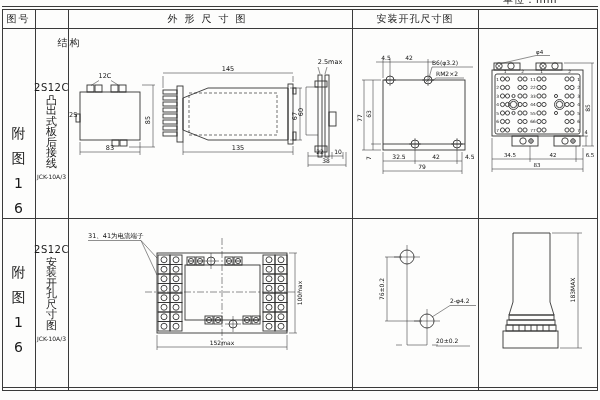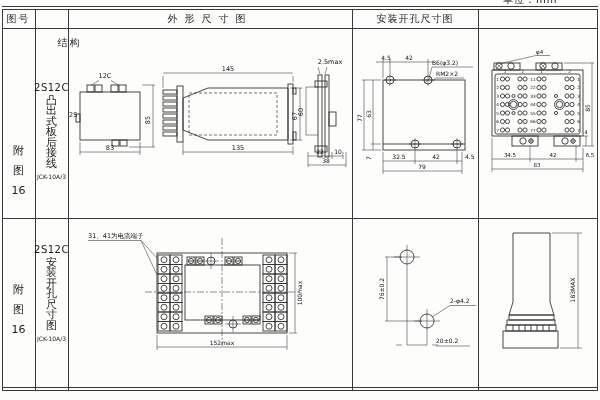--- a/index.html
+++ b/index.html
@@ -3,21 +3,21 @@
 <meta charset="utf-8">
 <style>
   html,body{margin:0;padding:0;background:#888;}
   #page{position:relative;width:600px;height:400px;background:#fdfdfc;overflow:hidden;
         font-family:"DejaVu Sans",sans-serif;color:#1a1a1a;}
   .hl,.vl{position:absolute;background:#3a3a3a;}
   .hl{height:1px;}
   .vl{width:1px;}
   .cell{position:absolute;display:flex;align-items:center;justify-content:center;}
   .hdr{font-size:10px;color:#222;}
-  .figstack{width:17px;font-size:11px;line-height:1.8;word-break:break-all;text-align:center;}
+  .figstack{width:17px;font-size:14px;line-height:1.8;word-break:break-all;text-align:center;}
   .structcell{flex-direction:column;justify-content:flex-start;}
   .model{font-size:10px;letter-spacing:0.5px;}
   .vchars{width:13px;font-size:11px;line-height:0.95;word-break:break-all;text-align:center;margin-top:3px;}
   .code{font-size:6px;margin-top:4px;white-space:nowrap;}
   .unit{position:absolute;top:-7px;left:503px;font-size:10px;letter-spacing:1px;}
   svg{position:absolute;overflow:visible;}
   svg rect,svg circle,svg line,svg path,svg polygon,svg polyline{fill:none;stroke:#333;stroke-width:0.9;}
   svg .dim{stroke-width:0.55;}
   svg .cl{stroke-width:0.55;stroke-dasharray:7 2 2 2;}
   svg .dash{stroke-dasharray:3 2;stroke-width:0.7;}

